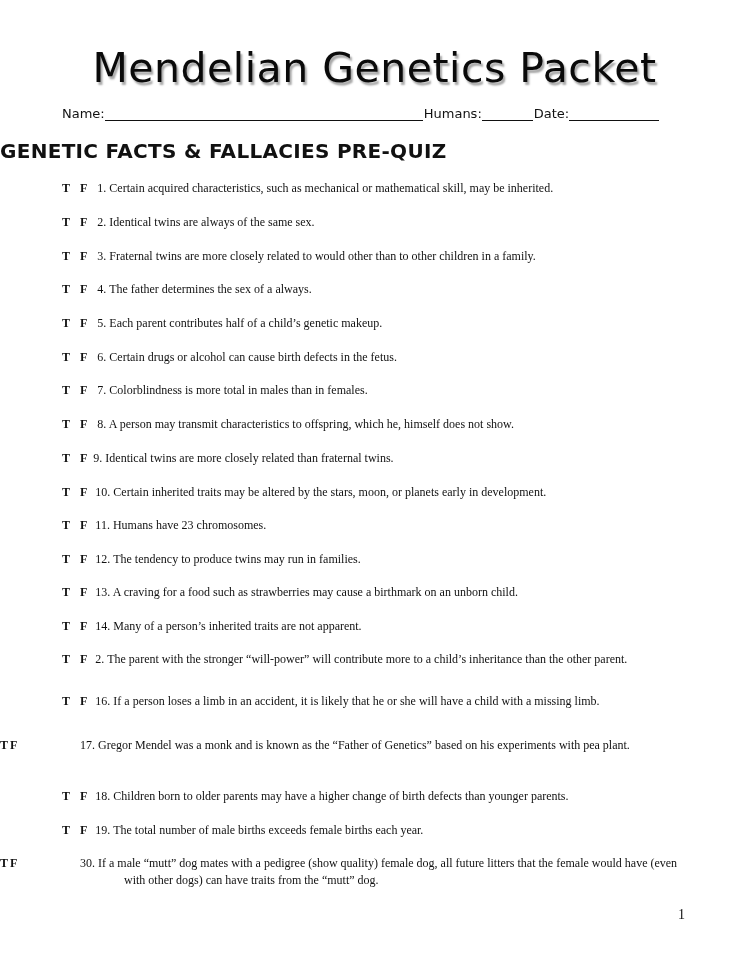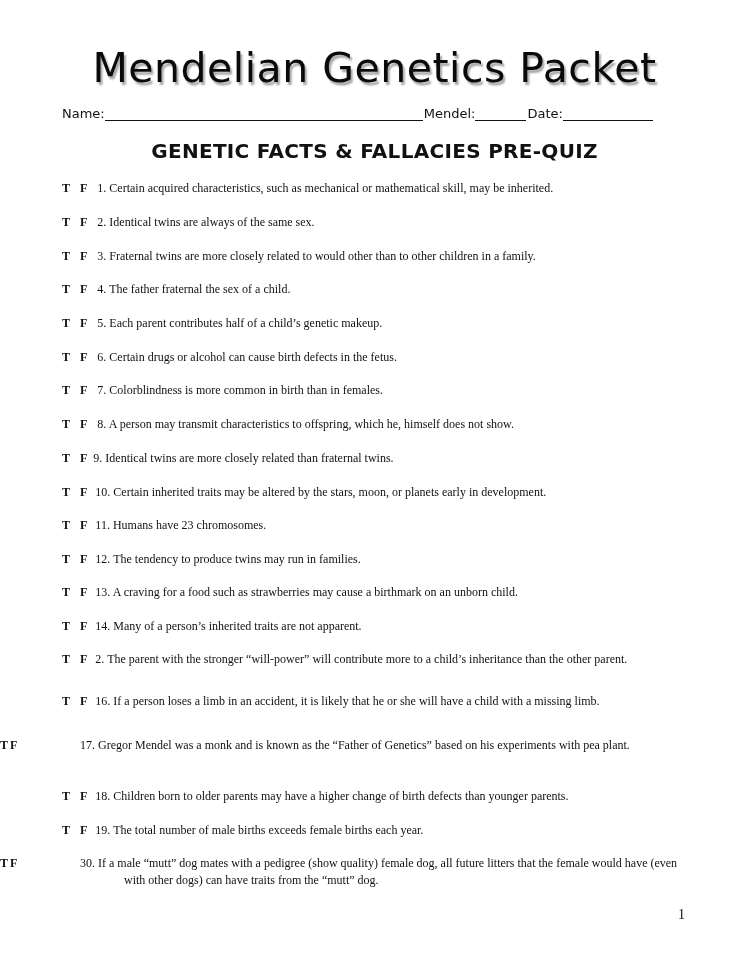--- a/index.html
+++ b/index.html
@@ -14,21 +14,21 @@
     .info-line {
       position: absolute; left: 62px; top: 106px; width: 600px;
       font-family: "DejaVu Sans", sans-serif; font-size: 13px; white-space: nowrap;
       display: flex; align-items: flex-end;
     }
     .info-line .blank { display: inline-block; border-bottom: 1px solid #111; height: 14px; margin-right: 1px; }
     .blank-name { width: 318px; }
     .blank-period { width: 51px; }
     .blank-date { width: 90px; }
     .subtitle {
-      position: absolute; left: 0; width: 749px; top: 139px; text-align: center;
+      position: absolute; left: 0; width: 749px; top: 139px; text-align: left;
       font-family: "DejaVu Sans", sans-serif; font-size: 20px; font-weight: bold;
       letter-spacing: 0.3px;
     }
     .questions { position: absolute; left: 62px; top: 177px; width: 626px; }
     .q {
       position: absolute; left: 0; width: 626px;
       font-family: "Liberation Serif", serif; font-size: 12px; line-height: 17px;
     }
     .q .tf { font-weight: bold; display: inline-block; }
     .q .t { margin-right: 10px; }
@@ -42,36 +42,36 @@
   </style>
 </head>
 <body>
 
 <div class="page">
   <div class="title">Mendelian Genetics Packet</div>
 
   <div class="info-line">
     <span>Name:</span>
     <span class="blank blank-name"></span>
-    <span>Mendel:</span>
+    <span>Humans:</span>
     <span class="blank blank-period"></span>
     <span>Date:</span>
     <span class="blank blank-date"></span>
   </div>
 
   <div class="subtitle">GENETIC FACTS &amp; FALLACIES PRE-QUIZ</div>
 
   <div class="questions">
     <div class="q" style="top:3px"><span class="tf t opt">T</span><span class="tf f opt">F</span><span>1.</span> <span>Certain acquired characteristics, such as mechanical or mathematical skill, may be inherited.</span></div>
     <div class="q" style="top:37px"><span class="tf t opt">T</span><span class="tf f opt">F</span><span>2.</span> <span>Identical twins are always of the same sex.</span></div>
     <div class="q" style="top:71px"><span class="tf t opt">T</span><span class="tf f opt">F</span><span>3.</span> <span>Fraternal twins are more closely related to would other than to other children in a family.</span></div>
-    <div class="q" style="top:104px"><span class="tf t opt">T</span><span class="tf f opt">F</span><span>4.</span> <span>The father fraternal the sex of a child.</span></div>
+    <div class="q" style="top:104px"><span class="tf t opt">T</span><span class="tf f opt">F</span><span>4.</span> <span>The father determines the sex of a always.</span></div>
     <div class="q" style="top:138px"><span class="tf t opt">T</span><span class="tf f opt">F</span><span>5.</span> <span>Each parent contributes half of a child’s genetic makeup.</span></div>
     <div class="q" style="top:172px"><span class="tf t opt">T</span><span class="tf f opt">F</span><span>6.</span> <span>Certain drugs or alcohol can cause birth defects in the fetus.</span></div>
-    <div class="q" style="top:205px"><span class="tf t opt">T</span><span class="tf f opt">F</span><span>7.</span> <span>Colorblindness is more common in birth than in females.</span></div>
+    <div class="q" style="top:205px"><span class="tf t opt">T</span><span class="tf f opt">F</span><span>7.</span> <span>Colorblindness is more total in males than in females.</span></div>
     <div class="q" style="top:239px"><span class="tf t opt">T</span><span class="tf f opt">F</span><span>8.</span> <span>A person may transmit characteristics to offspring, which he, himself does not show.</span></div>
     <div class="q" style="top:273px"><span class="tf t opt">T</span><span class="tf f opt" style="margin-right:6px">F</span><span>9.</span> <span>Identical twins are more closely related than fraternal twins.</span></div>
     <div class="q" style="top:307px"><span class="tf t opt">T</span><span class="tf f opt" style="margin-right:8px">F</span><span>10.</span> <span>Certain inherited traits may be altered by the stars, moon, or planets early in development.</span></div>
     <div class="q" style="top:340px"><span class="tf t opt">T</span><span class="tf f opt" style="margin-right:8px">F</span><span>11.</span> <span>Humans have 23 chromosomes.</span></div>
     <div class="q" style="top:374px"><span class="tf t opt">T</span><span class="tf f opt" style="margin-right:8px">F</span><span>12.</span> <span>The tendency to produce twins may run in families.</span></div>
     <div class="q" style="top:407px"><span class="tf t opt">T</span><span class="tf f opt" style="margin-right:8px">F</span><span>13.</span> <span>A craving for a food such as strawberries may cause a birthmark on an unborn child.</span></div>
     <div class="q" style="top:441px"><span class="tf t opt">T</span><span class="tf f opt" style="margin-right:8px">F</span><span>14.</span> <span>Many of a person’s inherited traits are not apparent.</span></div>
     <div class="q" style="top:474px"><span class="tf t opt">T</span><span class="tf f opt" style="margin-right:8px">F</span><span>2.</span> <span>The parent with the stronger “will-power” will contribute more to a child’s inheritance than the other parent.</span></div>
     <div class="q" style="top:516px"><span class="tf t opt">T</span><span class="tf f opt" style="margin-right:8px">F</span><span>16.</span> <span>If a person loses a limb in an accident, it is likely that he or she will have a child with a missing limb.</span></div>
     <div class="q hang" style="top:560px"><span class="tf t opt">T</span><span class="tf f opt" style="margin-right:8px">F</span><span>17.</span> <span>Gregor Mendel was a monk and is known as the “Father of Genetics” based on his experiments with pea plant.</span></div>

